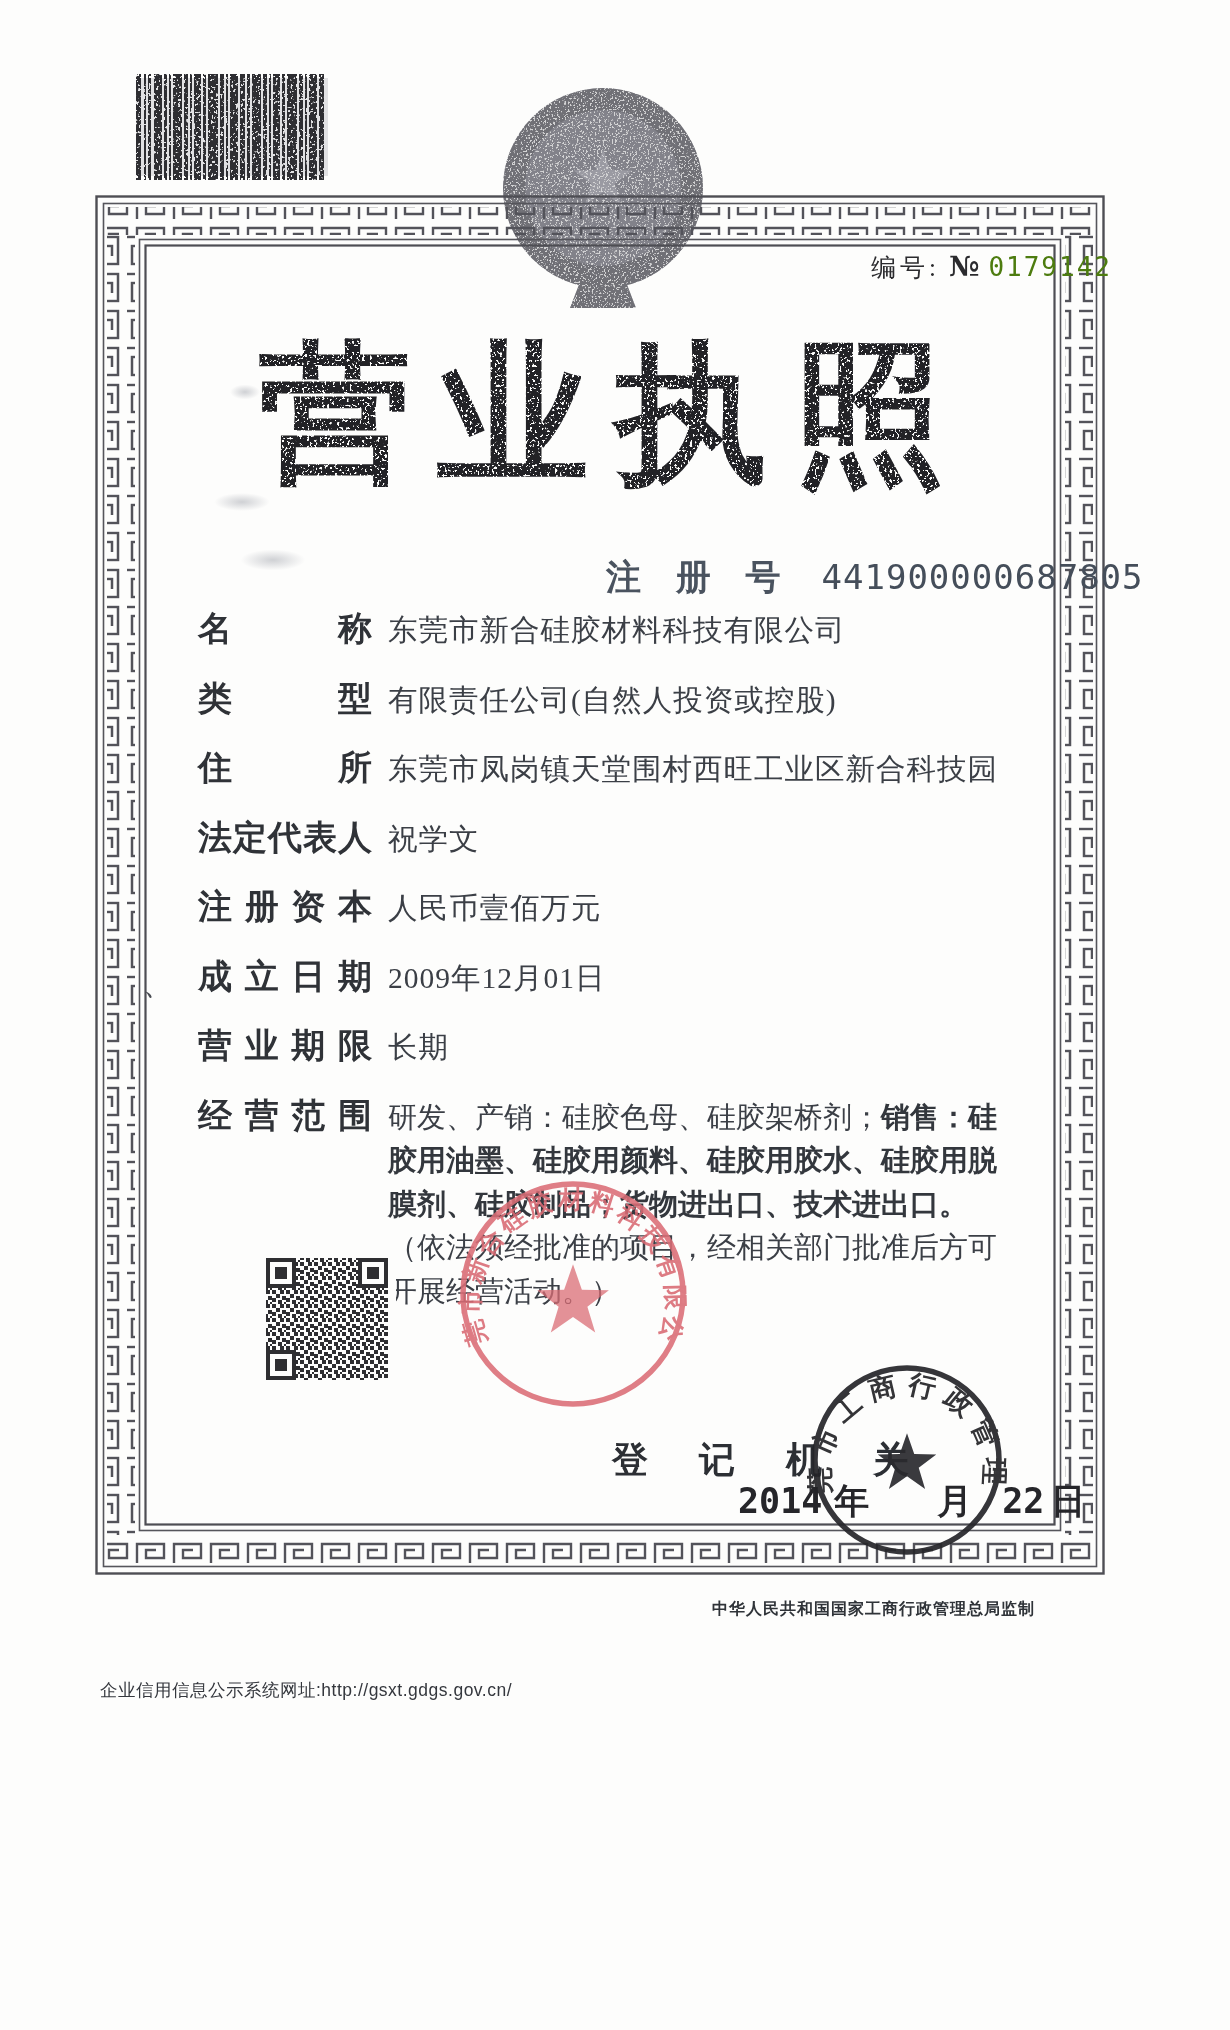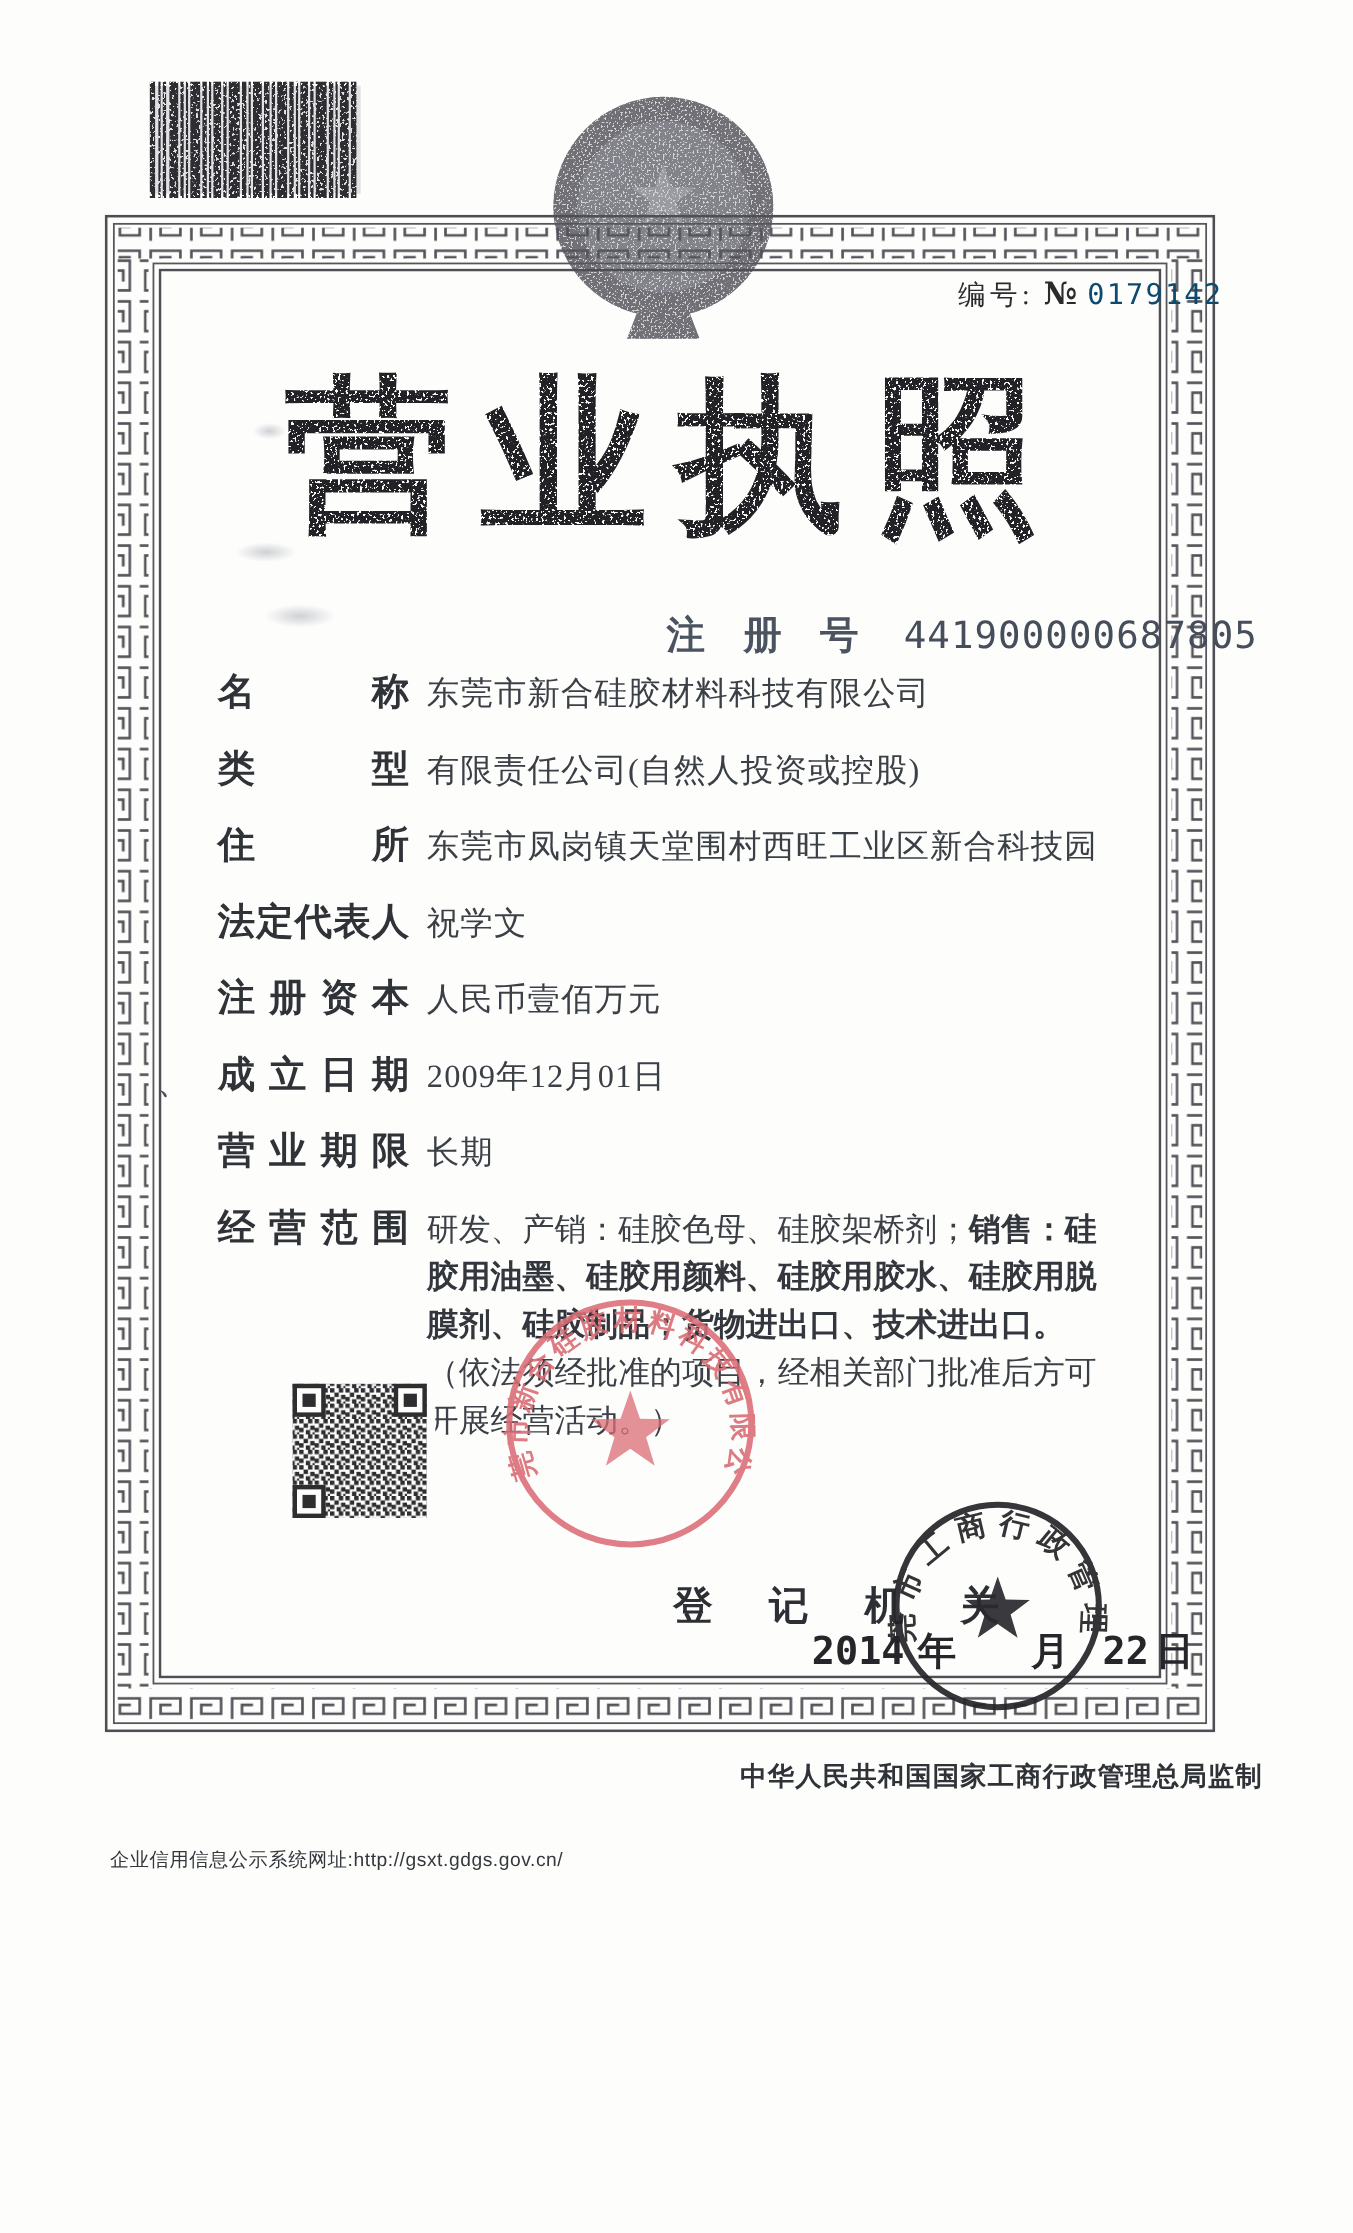--- a/index.html
+++ b/index.html
@@ -13,21 +13,21 @@
   .page{
     position:absolute;left:0;top:0;width:1230px;height:2030px;
     background:#fdfdfc;
   }
   .abs{position:absolute;}
 
   
   .serial{left:871px;top:250px;display:flex;align-items:baseline;gap:9px;color:#2b2b2e;}
   .serial .s-label{font-size:25px;letter-spacing:4px;}
   .serial .s-symbol{font-size:28px;font-weight:700;font-family:"DejaVu Serif",serif;}
-  .serial .s-number{font-size:26px;font-family:"DejaVu Sans Mono",monospace;letter-spacing:2px;color:#0c4a6e;}
+  .serial .s-number{font-size:26px;font-family:"DejaVu Sans Mono",monospace;letter-spacing:2px;color:#4d7c0f;}
 
   
   .regline{left:606px;top:524px;display:flex;align-items:baseline;gap:28px;margin-top:30px;}
   .regline .r-label{font-size:35px;letter-spacing:13px;color:#4a535f;font-weight:600;}
   .regline .r-number{font-size:34px;font-family:"DejaVu Sans Mono",monospace;color:#454e5a;letter-spacing:1px;}
 
   
   .fields{left:198px;top:606px;width:832px;}
   .f-row{display:flex;align-items:baseline;height:69.5px;}
   .f-row.last{height:auto;}
@@ -45,21 +45,21 @@
   .registrar{left:612px;top:1436px;font-size:36px;font-weight:600;letter-spacing:21px;color:#2c2f34;}
   .dateline{left:738px;top:1478px;display:flex;align-items:baseline;font-size:35px;color:#26262a;font-weight:600;}
   .dateline .d-year{font-family:"DejaVu Sans Mono",monospace;font-weight:700;}
   .dateline .d-u1{margin-left:12px;}
   .dateline .d-u2{margin-left:68px;}
   .dateline .d-day{margin-left:30px;font-family:"DejaVu Sans Mono",monospace;font-weight:700;}
   .dateline .d-u3{margin-left:6px;}
 
   
   .footer-left{left:100px;top:1678px;font-size:17.5px;color:#34373d;letter-spacing:0.5px;font-family:"Liberation Sans",sans-serif;}
-  .footer-right{left:673px;top:1599px;font-size:24px;color:#2f3338;letter-spacing:1px;font-weight:600;}
+  .footer-right{left:712px;top:1599px;font-size:16px;color:#2f3338;letter-spacing:1px;font-weight:600;}
 
   
   .blob{background:radial-gradient(closest-side,rgba(110,115,128,0.32),rgba(110,115,128,0) 75%);}
   .comma-mark{left:142px;top:962px;font-size:32px;color:#4a4d53;}
 
   .z-top{z-index:6;}
 </style>
 </head>
 <body>
 

